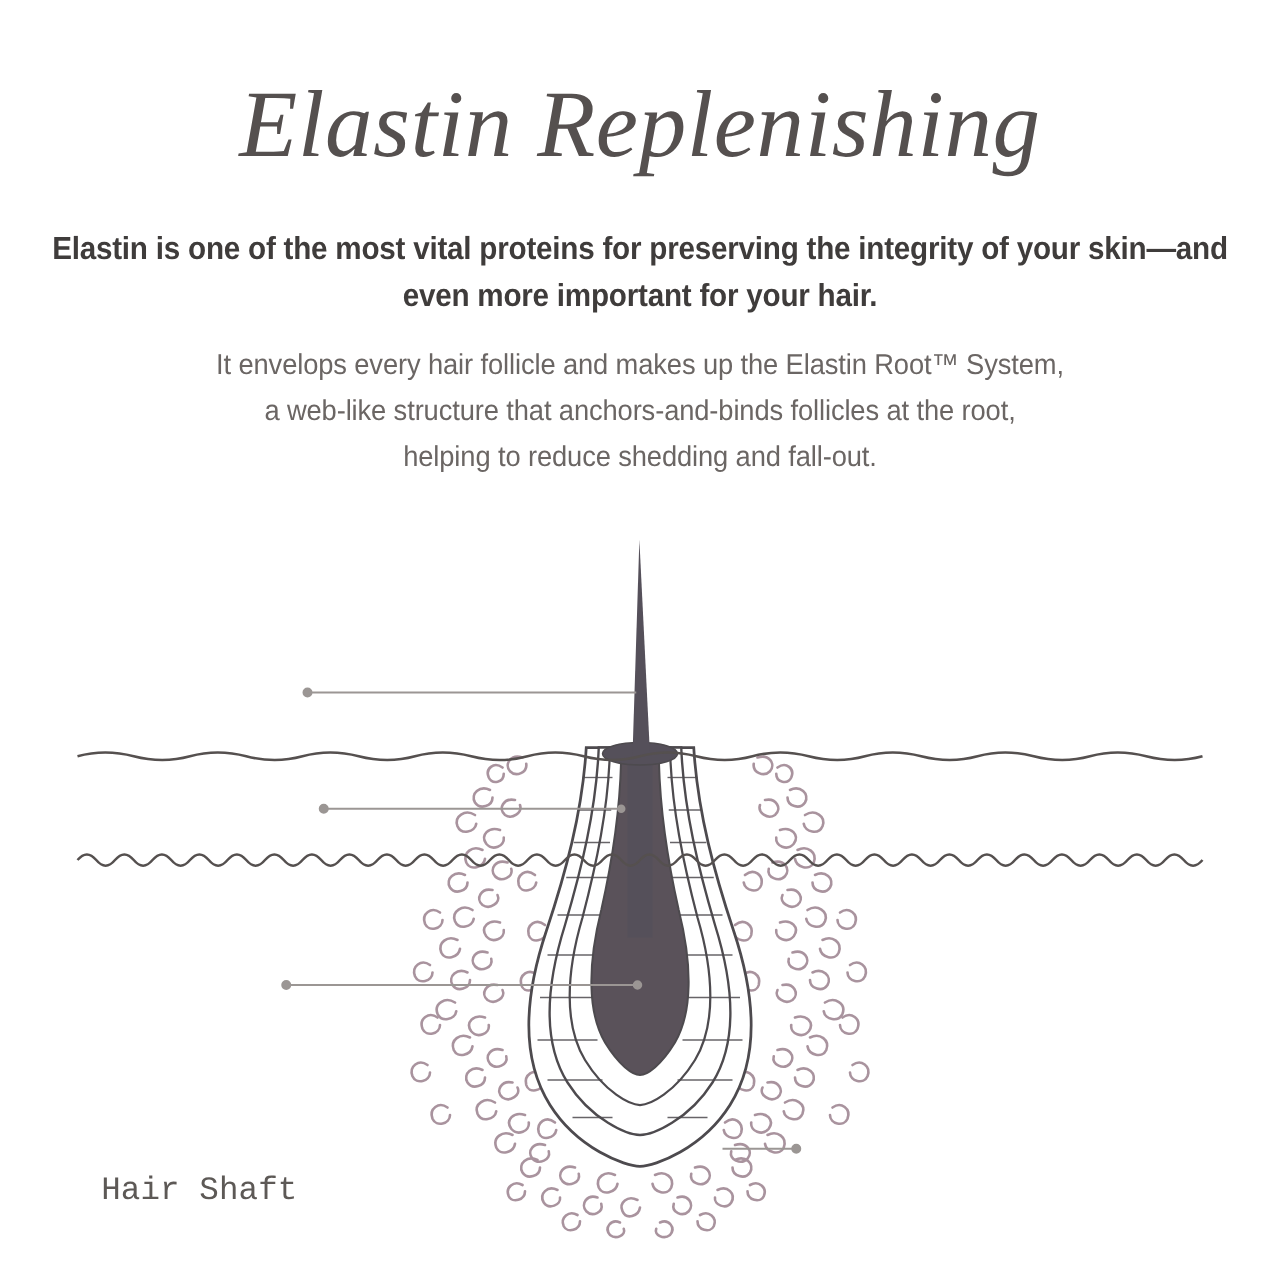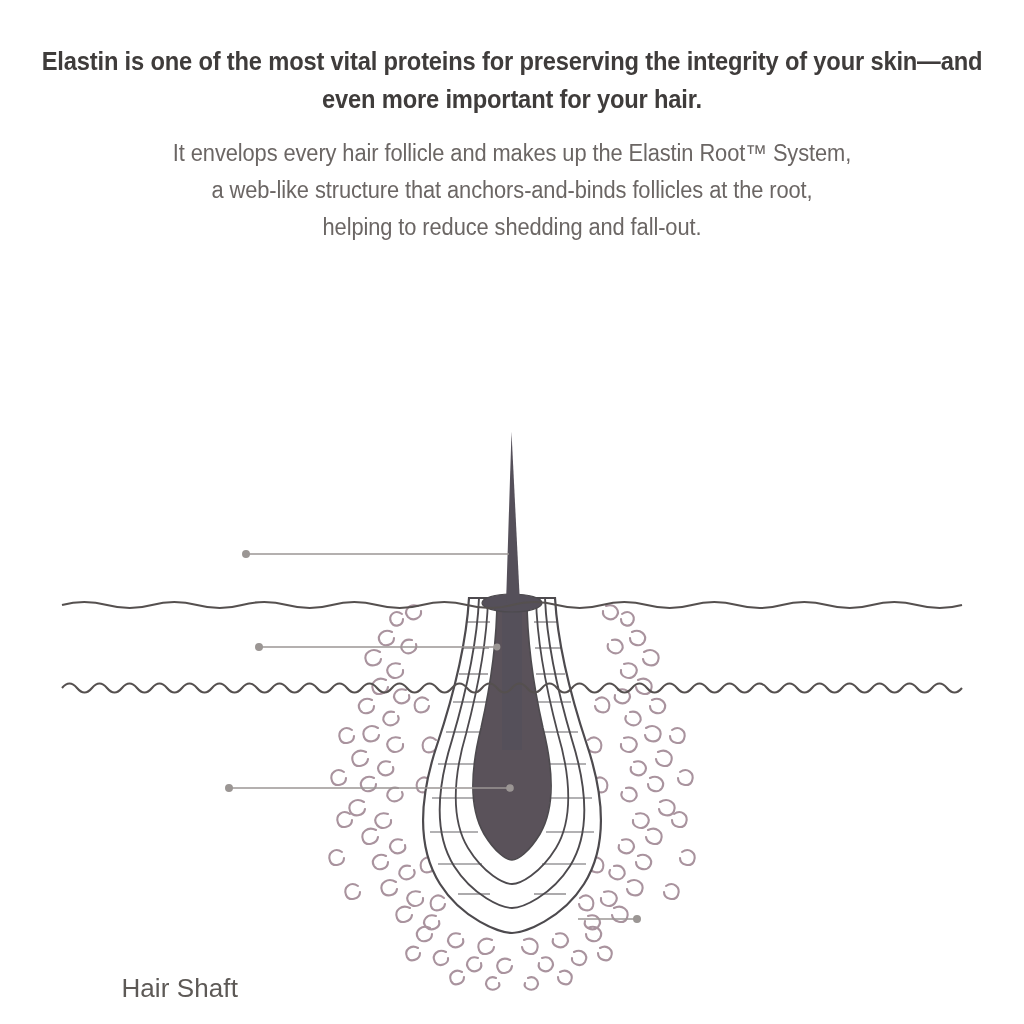--- a/index.html
+++ b/index.html
@@ -71,37 +71,37 @@
     top: 400px;
     width: 1024px;
     height: 624px;
   }
   #diagram svg {
     display: block;
   }
 
   .lbl {
     position: absolute;
-    font-family: Liberation Sans, sans-serif;
+    font-family: Liberation Mono, monospace;
     font-weight: 400;
     color: #5d5956;
     white-space: nowrap;
     letter-spacing: 0.1px;
-    margin-top: 36px;
   }
   .lbl-left { text-align: right; font-size: 26px; }
 
   #lbl-hair-shaft   { right: 786px; top: 537px; }
 </style>
 </head>
 <body>
 
 <div id="page">
 
   <div id="header">
+    <h1 id="title">Elastin Replenishing</h1>
 
     <p id="subtitle">
       <span class="ln">Elastin is one of the most vital proteins for preserving the</span>
       <span class="ln">integrity of your skin—and even more important for your hair.</span>
     </p>
 
     <p id="body-copy">
       <span class="ln">It envelops every hair follicle and makes up the Elastin Root™ System,</span>
       <span class="ln">a web-like structure that anchors-and-binds follicles at the root,</span>
       <span class="ln">helping to reduce shedding and fall-out.</span>

